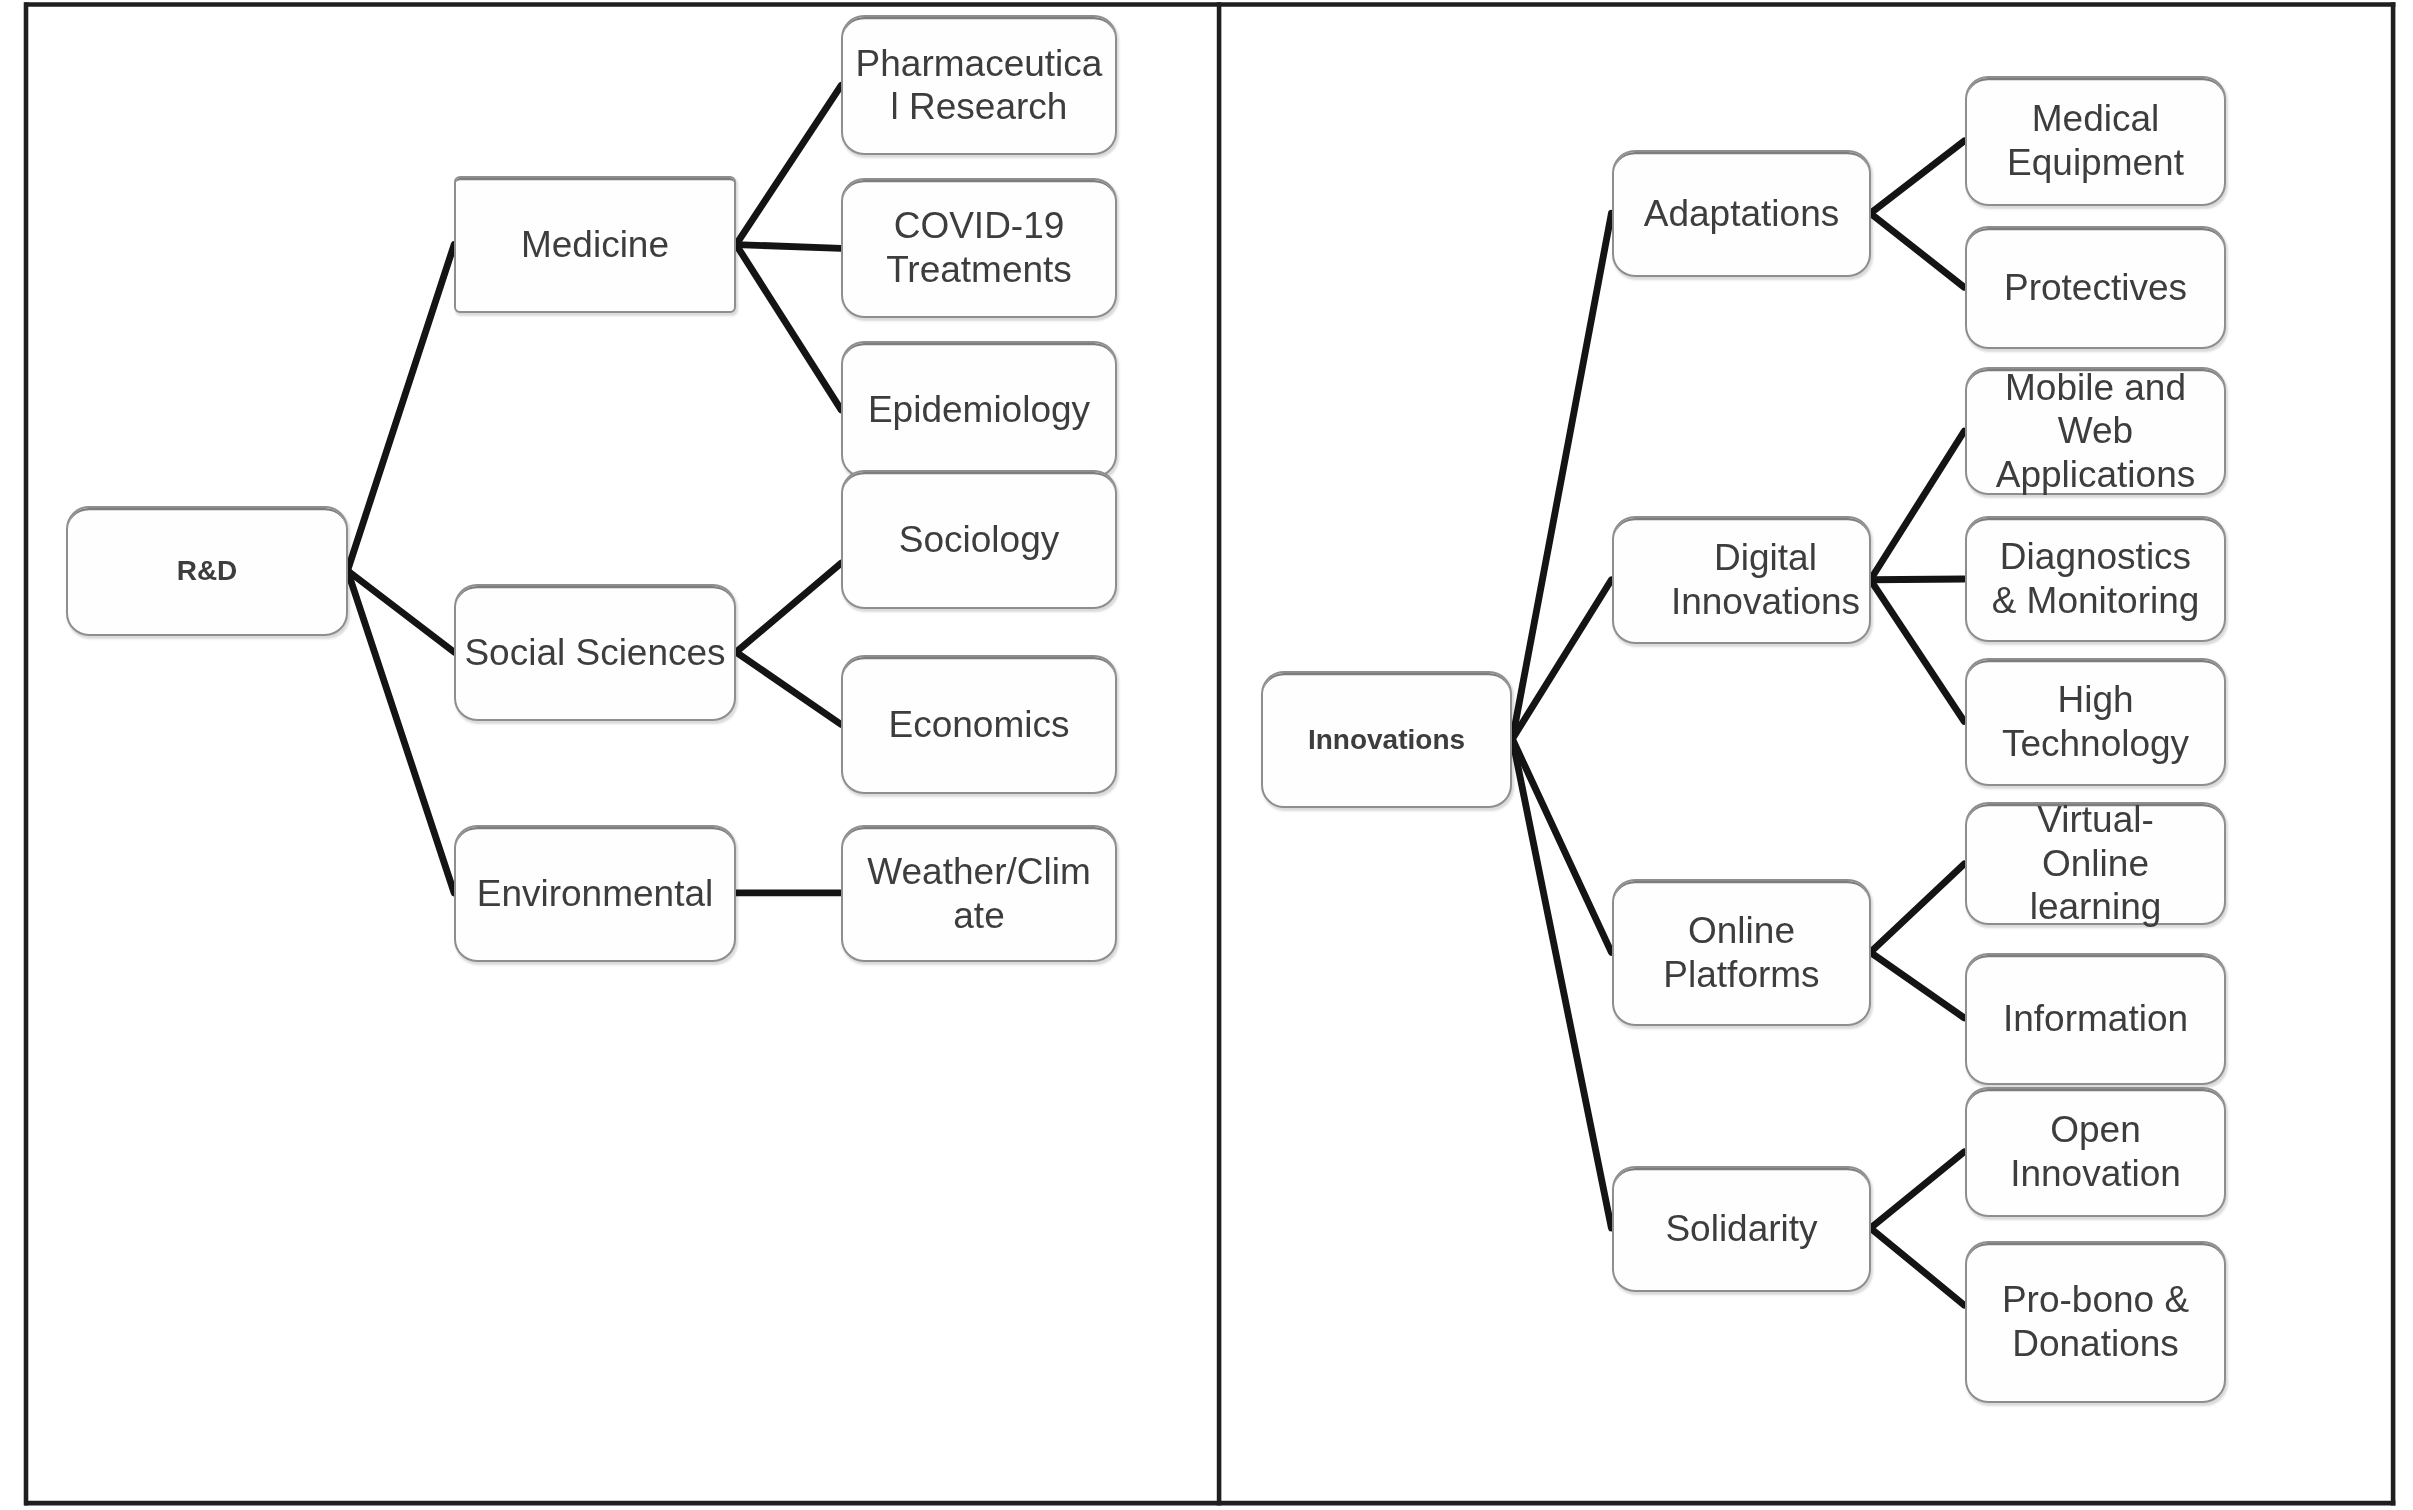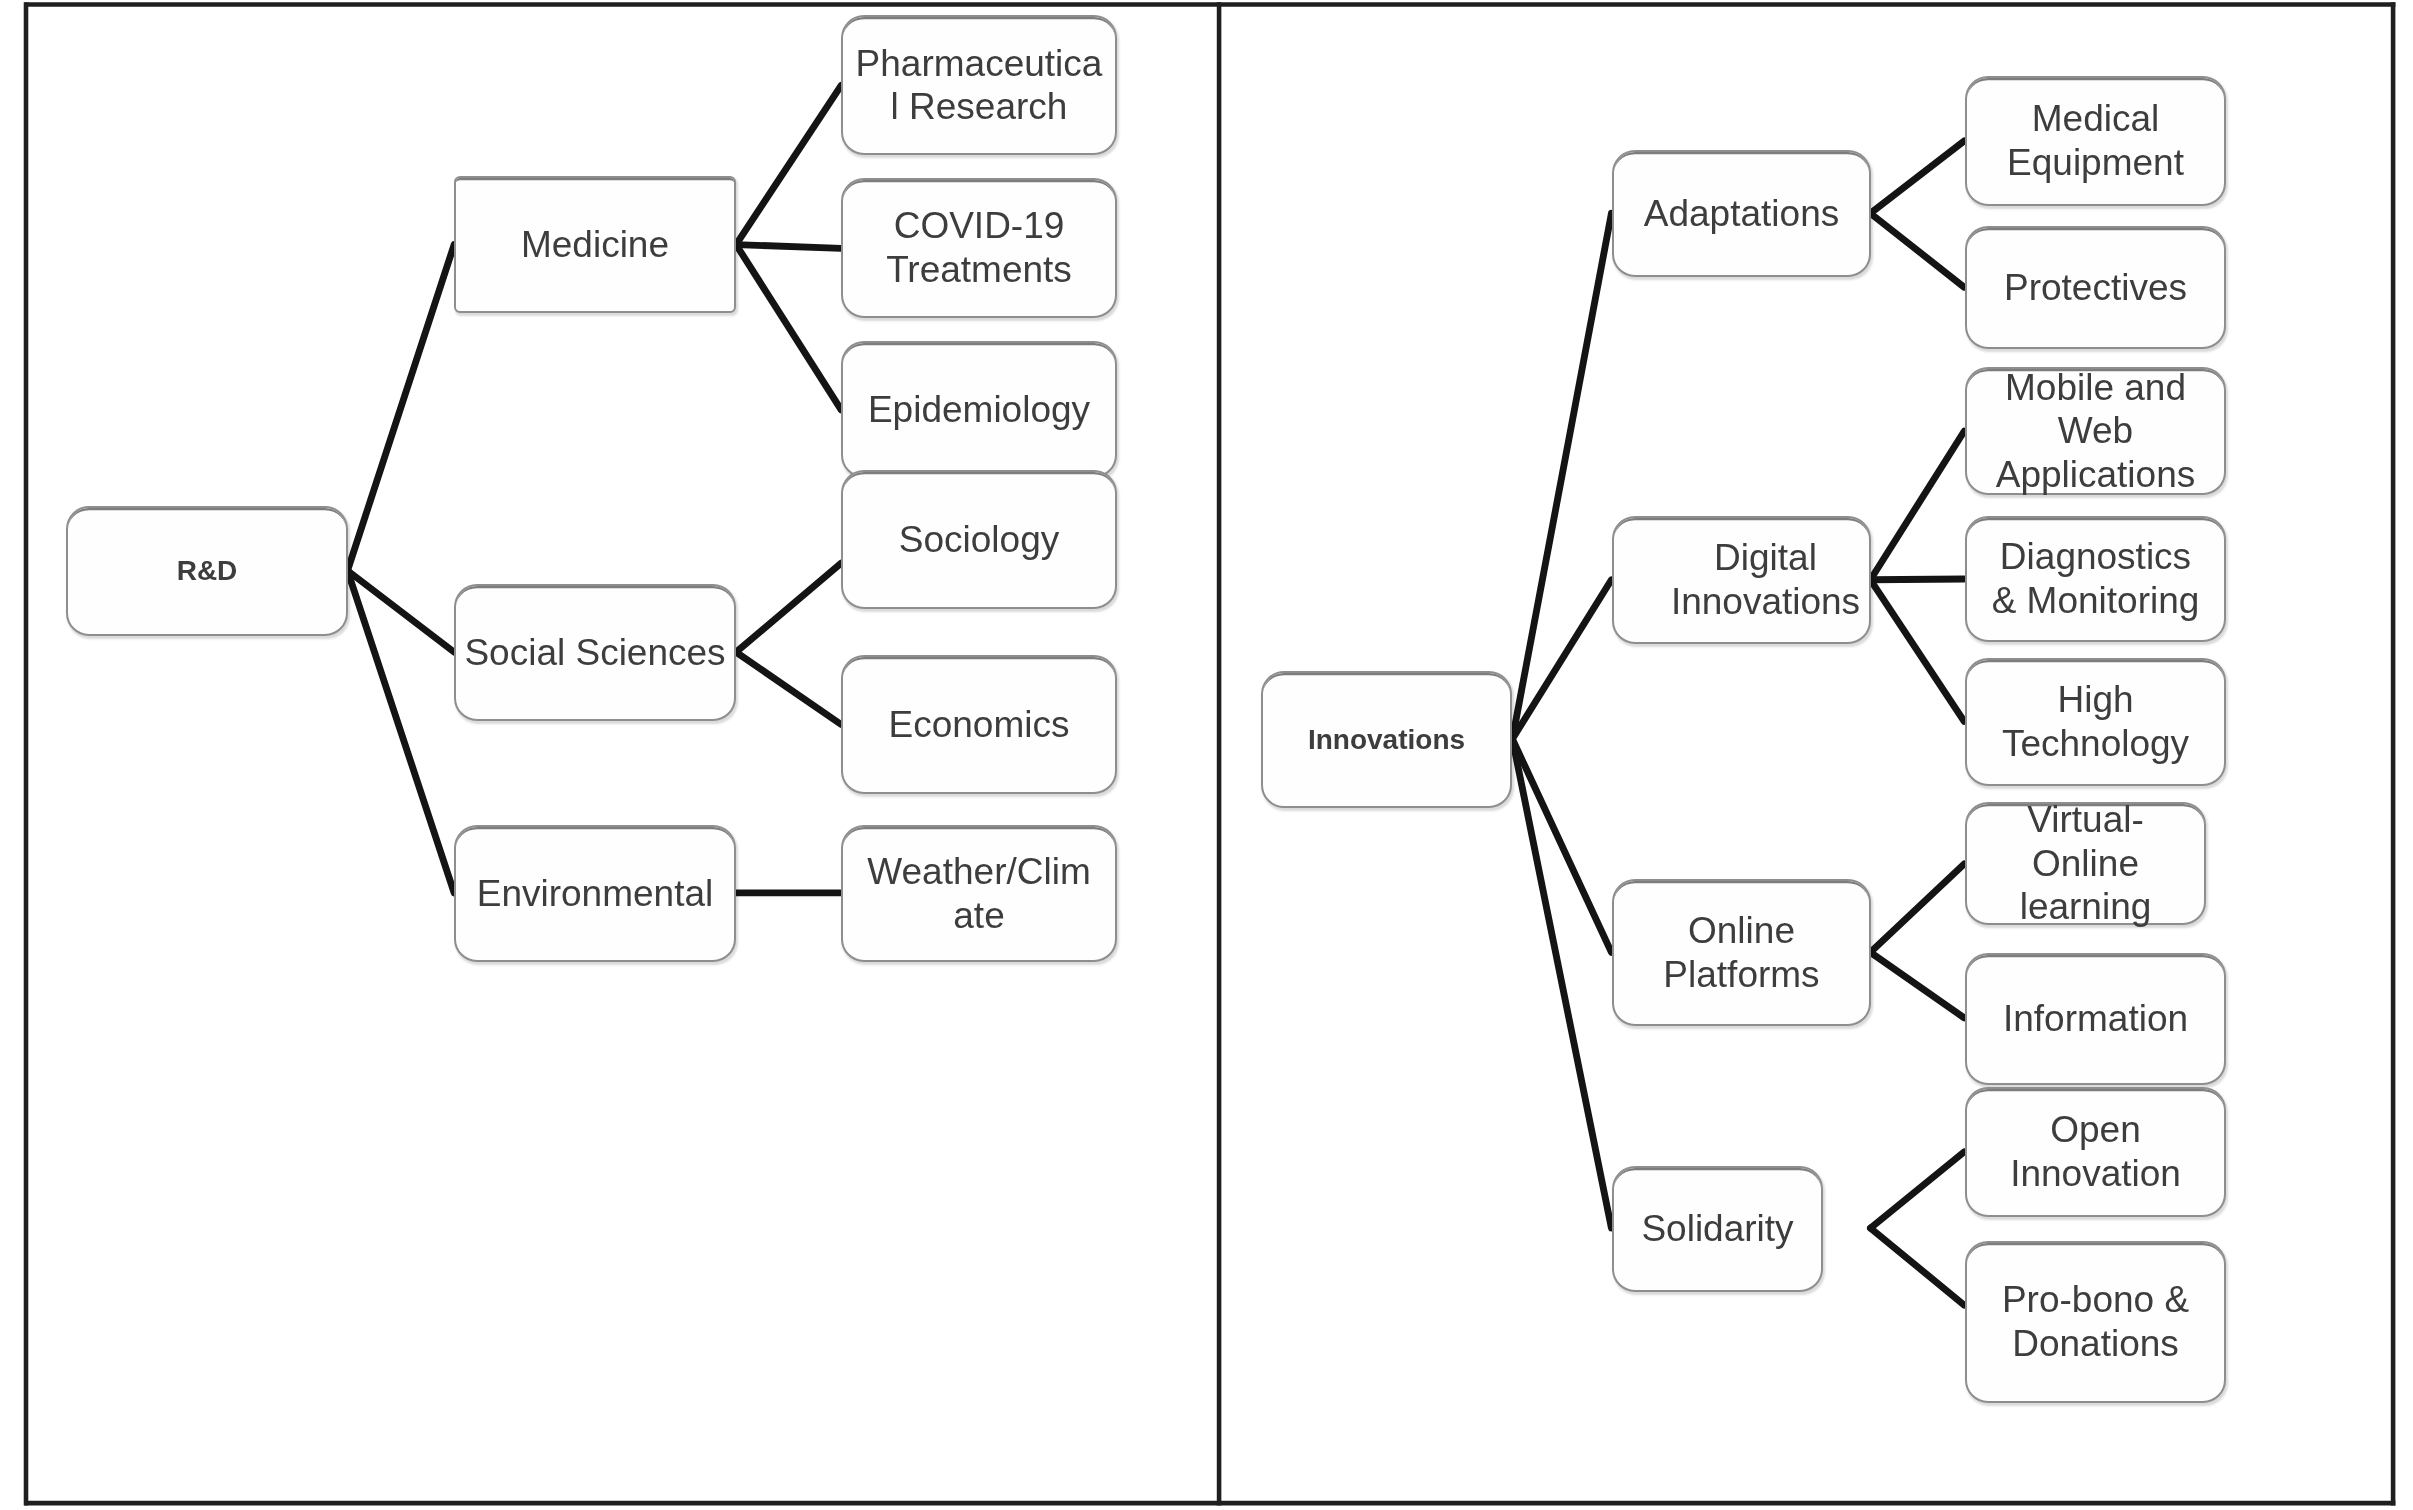--- a/index.html
+++ b/index.html
@@ -142,21 +142,21 @@
     <span class="lbl">Adaptations</span>
   </div>
   <div class="node" style="left:1612px; top:516px; width:259px; height:128px;padding-left:48px;">
     <span class="lbl">Digital
 Innovations</span>
   </div>
   <div class="node" style="left:1612px; top:879px; width:259px; height:147px;">
     <span class="lbl">Online
 Platforms</span>
   </div>
-  <div class="node" style="left:1612px; top:1166px; width:211px; height:126px;">
+  <div class="node" style="left:1612px; top:1166px; width:259px; height:126px;">
     <span class="lbl">Solidarity</span>
   </div>
   <div class="node" style="left:1965px; top:226px; width:261px; height:123px;">
     <span class="lbl">Protectives</span>
   </div>
   <div class="node" style="left:1965px; top:76px; width:261px; height:130px;">
     <span class="lbl">Medical
 Equipment</span>
   </div>
   <div class="node" style="left:1965px; top:367px; width:261px; height:128px;">
@@ -165,21 +165,21 @@
 Applications</span>
   </div>
   <div class="node" style="left:1965px; top:516px; width:261px; height:126px;">
     <span class="lbl">Diagnostics
 &amp; Monitoring</span>
   </div>
   <div class="node" style="left:1965px; top:658px; width:261px; height:128px;">
     <span class="lbl">High
 Technology</span>
   </div>
-  <div class="node" style="left:1965px; top:802px; width:241px; height:123px;">
+  <div class="node" style="left:1965px; top:802px; width:261px; height:123px;">
     <span class="lbl">Virtual-
 Online
 learning</span>
   </div>
   <div class="node" style="left:1965px; top:953px; width:261px; height:132px;">
     <span class="lbl">Information</span>
   </div>
   <div class="node" style="left:1965px; top:1087px; width:261px; height:130px;">
     <span class="lbl">Open
 Innovation</span>

